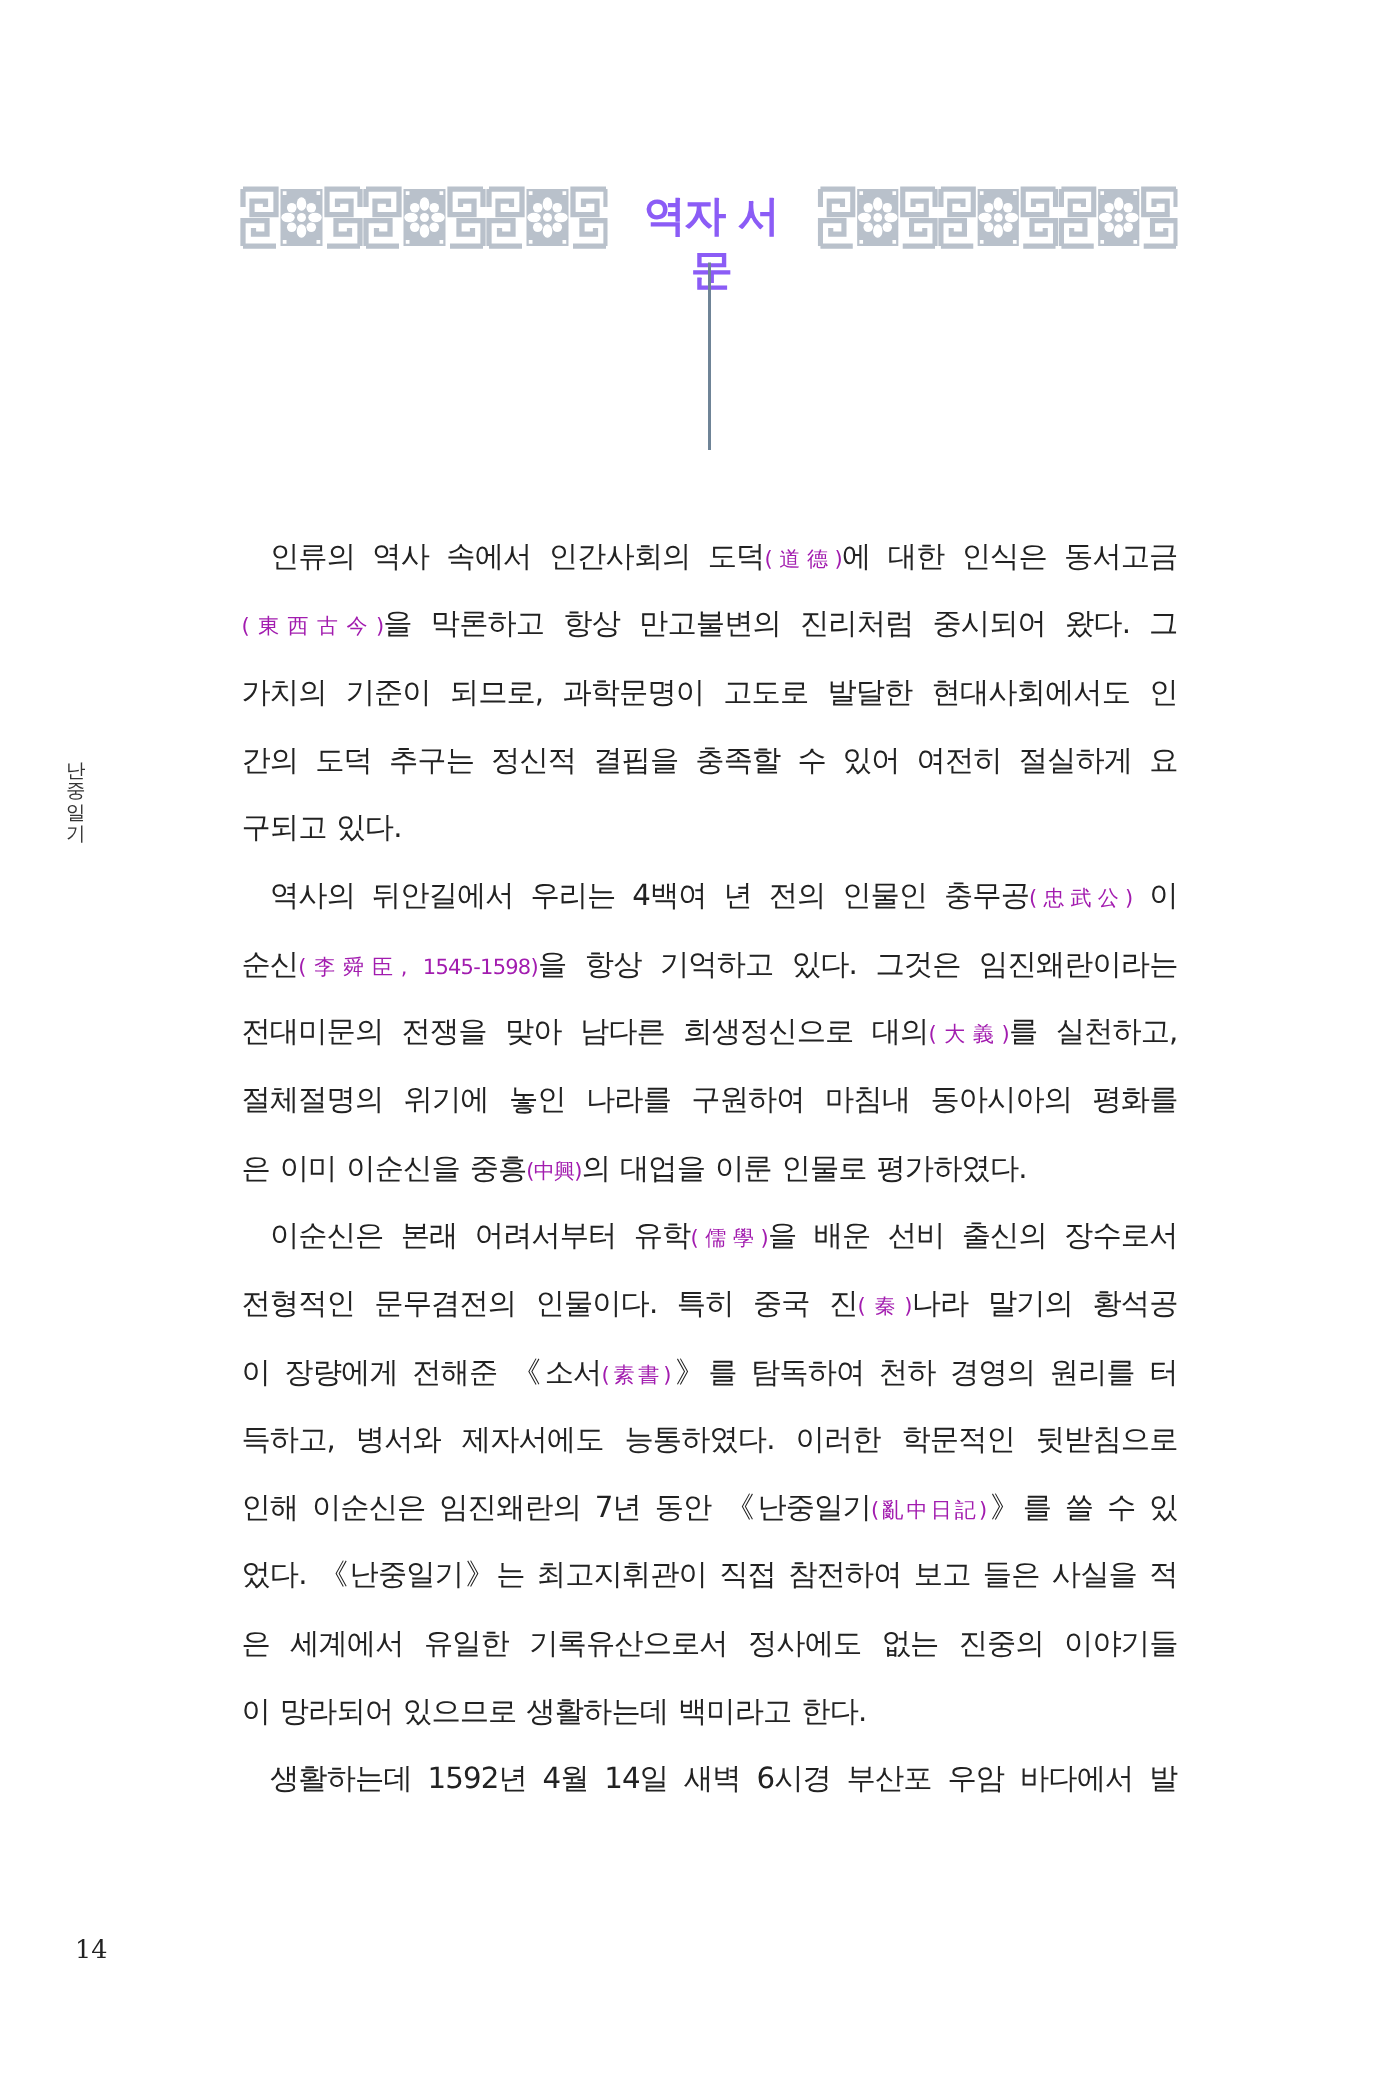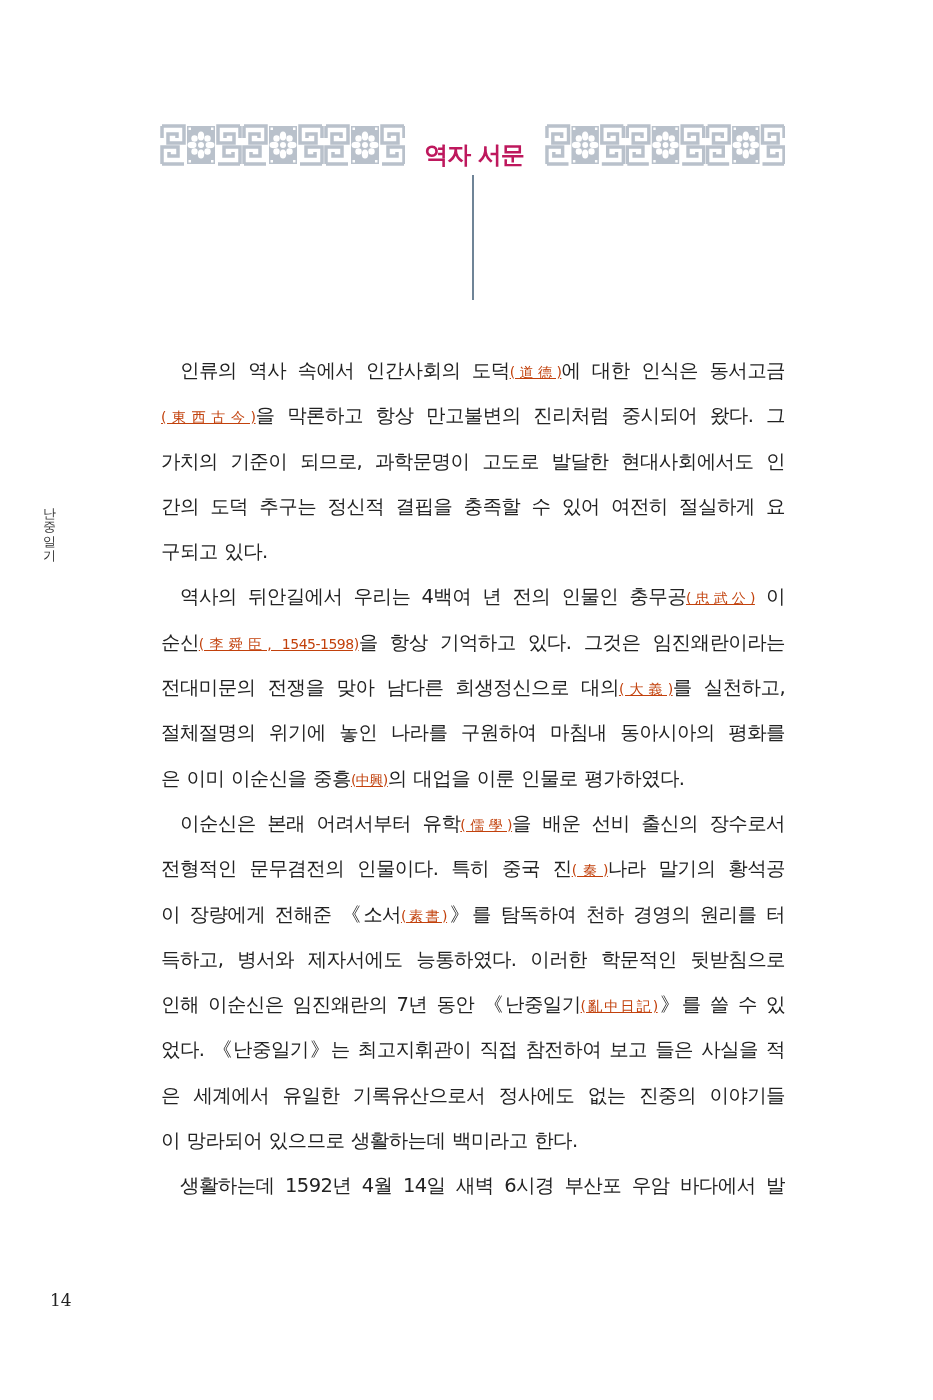--- a/index.html
+++ b/index.html
@@ -13,25 +13,25 @@
   }
   .header {
     position: absolute; left: 160px; top: 124px; width: 625px; height: 42px;
   }
   .border-band {
     position: absolute; top: 0; height: 42px;
   }
   .border-left { left: 0; width: 245px; }
   .border-right { left: 385px; width: 240px; }
   .title {
-    position: absolute; left: 264px; top: 13px; width: 100px;
+    position: absolute; left: 264px; top: 2px; width: 100px;
     text-align: center;
     font-family: "DejaVu Sans", sans-serif;
-    font-size: 24px; font-weight: bold;
-    color: #be185d; letter-spacing: -1px;
+    font-size: 28px; font-weight: bold;
+    color: #8b5cf6; letter-spacing: -1px;
     line-height: 36px;
   }
   .vline {
     position: absolute; left: 472px; top: 175px; width: 1.5px; height: 125px;
     background: #6f8497;
   }
   .side-title {
     position: absolute; left: 40px; top: 498px;
     writing-mode: vertical-rl;
     font-family: "DejaVu Sans", sans-serif;
@@ -48,21 +48,21 @@
     font-family: "DejaVu Sans", sans-serif;
     font-size: 19.5px;
     line-height: 45.3px;
     letter-spacing: -0.6px;
     word-spacing: 1px;
     text-align: justify;
   }
   .line { display: block; white-space: nowrap; text-align-last: justify; text-align: justify; height: 45.3px; overflow: hidden; }
   .line.last { text-align-last: left; }
   .line.indent { padding-left: 19px; }
-  .hanja { font-size: 14px; color: #c2410c; letter-spacing: -0.5px; text-decoration: underline; }
+  .hanja { font-size: 14px; color: #a21caf; letter-spacing: -0.5px; }
 </style>
 </head>
 <body>
 
 <div class="header">
   <svg class="border-band border-left" viewBox="0 0 245 42" preserveAspectRatio="none">
     <defs>
       <g id="unit">
 
         <path d="M2 2 H24 V19 H8 V10 H17 V14" fill="none" stroke="#b9c1cb" stroke-width="3.5"></path>

